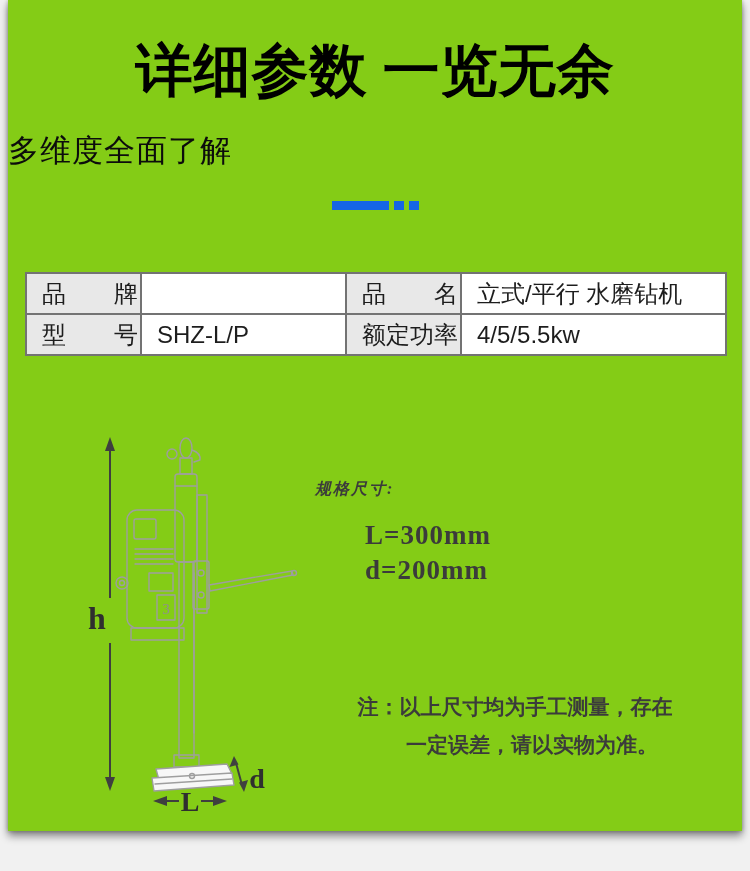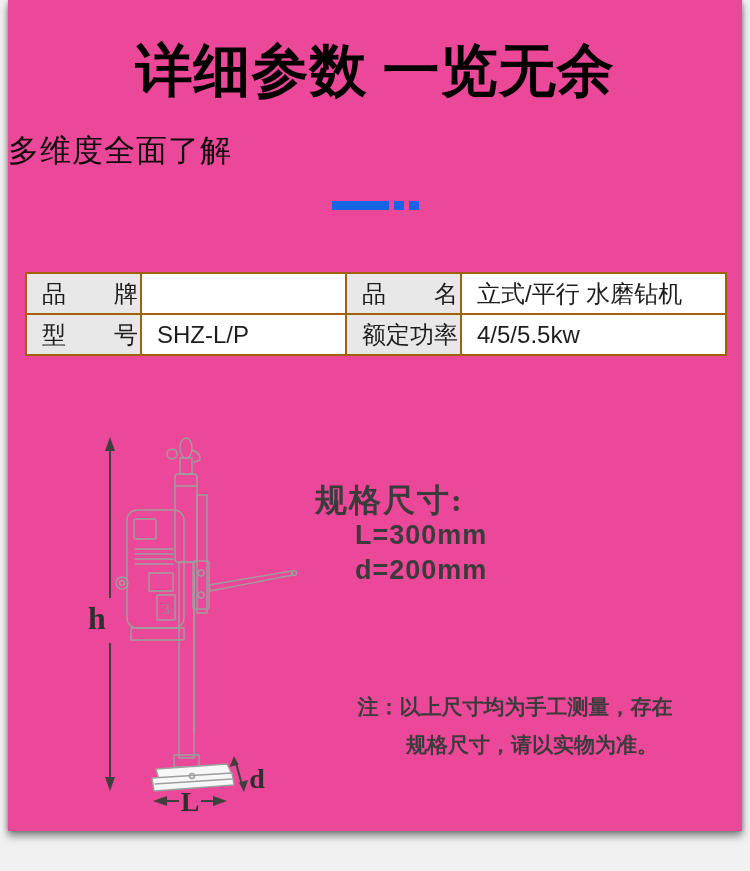--- a/index.html
+++ b/index.html
@@ -3,21 +3,21 @@
 <meta charset="utf-8">
 <style>
   html,body{margin:0;padding:0;}
   body{
     width:750px;height:871px;position:relative;overflow:hidden;
     background:#f1f1f1;
     font-family:"Liberation Sans",sans-serif;
   }
   .card{
     position:absolute;left:8px;top:0;width:734px;height:831px;
-    background:#ec4899;
+    background:#84cc16;
     box-shadow:0 5px 8px rgba(0,0,0,.45), 0 0 4px rgba(0,0,0,.28);
   }
   .title{
     position:absolute;top:40px;left:0;width:100%;margin:0;
     text-align:center;
     font-family:"Liberation Serif",serif;font-weight:bold;
     font-size:57px;line-height:62px;color:#000;letter-spacing:1px;
     white-space:nowrap;
   }
   .subtitle{
@@ -31,37 +31,37 @@
   }
   .deco .bar{width:57px;height:9px;display:inline-block;}
   .deco .sq{width:10px;height:9px;display:inline-block;}
 
   table.spec-table{
     position:absolute;top:272px;left:17px;width:700px;
     border-collapse:collapse;table-layout:fixed;
     font-size:24px;color:#1d1d1d;
   }
   table.spec-table td{
-    border:2px solid #a16207;height:39px;
+    border:2px solid #737373;height:39px;
     padding:0 0 0 15px;white-space:nowrap;overflow:hidden;
     font-weight:500;
   }
   td.lbl{background:#e8e8e8;}
   td.val{background:#ffffff;}
 
   .machine-svg{position:absolute;left:47px;top:433px;}
 
   .spec-heading{
     position:absolute;left:307px;top:479px;
     font-family:"Liberation Serif",serif;font-weight:bold;
-    font-size:32px;color:#3b3b3b;letter-spacing:2px;
+    font-size:16px;color:#3b3b3b;letter-spacing:2px;font-style:italic;
   }
   .spec-lines{
-    position:absolute;left:347px;top:518px;
-    font-family:Liberation Sans, sans-serif;font-weight:bold;
+    position:absolute;left:357px;top:518px;
+    font-family:Liberation Serif, serif;font-weight:bold;
     font-size:27px;line-height:35px;color:#3b3b3b;letter-spacing:1px;
   }
   .note{
     position:absolute;left:307px;top:688px;width:400px;
     font-family:"Liberation Serif",serif;font-weight:bold;
     font-size:21px;line-height:38px;color:#3b3b3b;text-align:center;
   }
   .note .indent{padding-left:34px;}
 
   .sketch{stroke:#9e9e9e;fill:none;stroke-width:1.4;stroke-linejoin:round;stroke-linecap:round;}
@@ -174,16 +174,16 @@
 
   <div class="spec-heading">规格尺寸:</div>
 
   <div class="spec-lines">
     <div>L=300mm</div>
     <div>d=200mm</div>
   </div>
 
   <div class="note">
     <div>注：以上尺寸均为手工测量，存在</div>
-    <div class="indent">规格尺寸，请以实物为准。</div>
+    <div class="indent">一定误差，请以实物为准。</div>
   </div>
 
 </div>
 
 </body></html>

